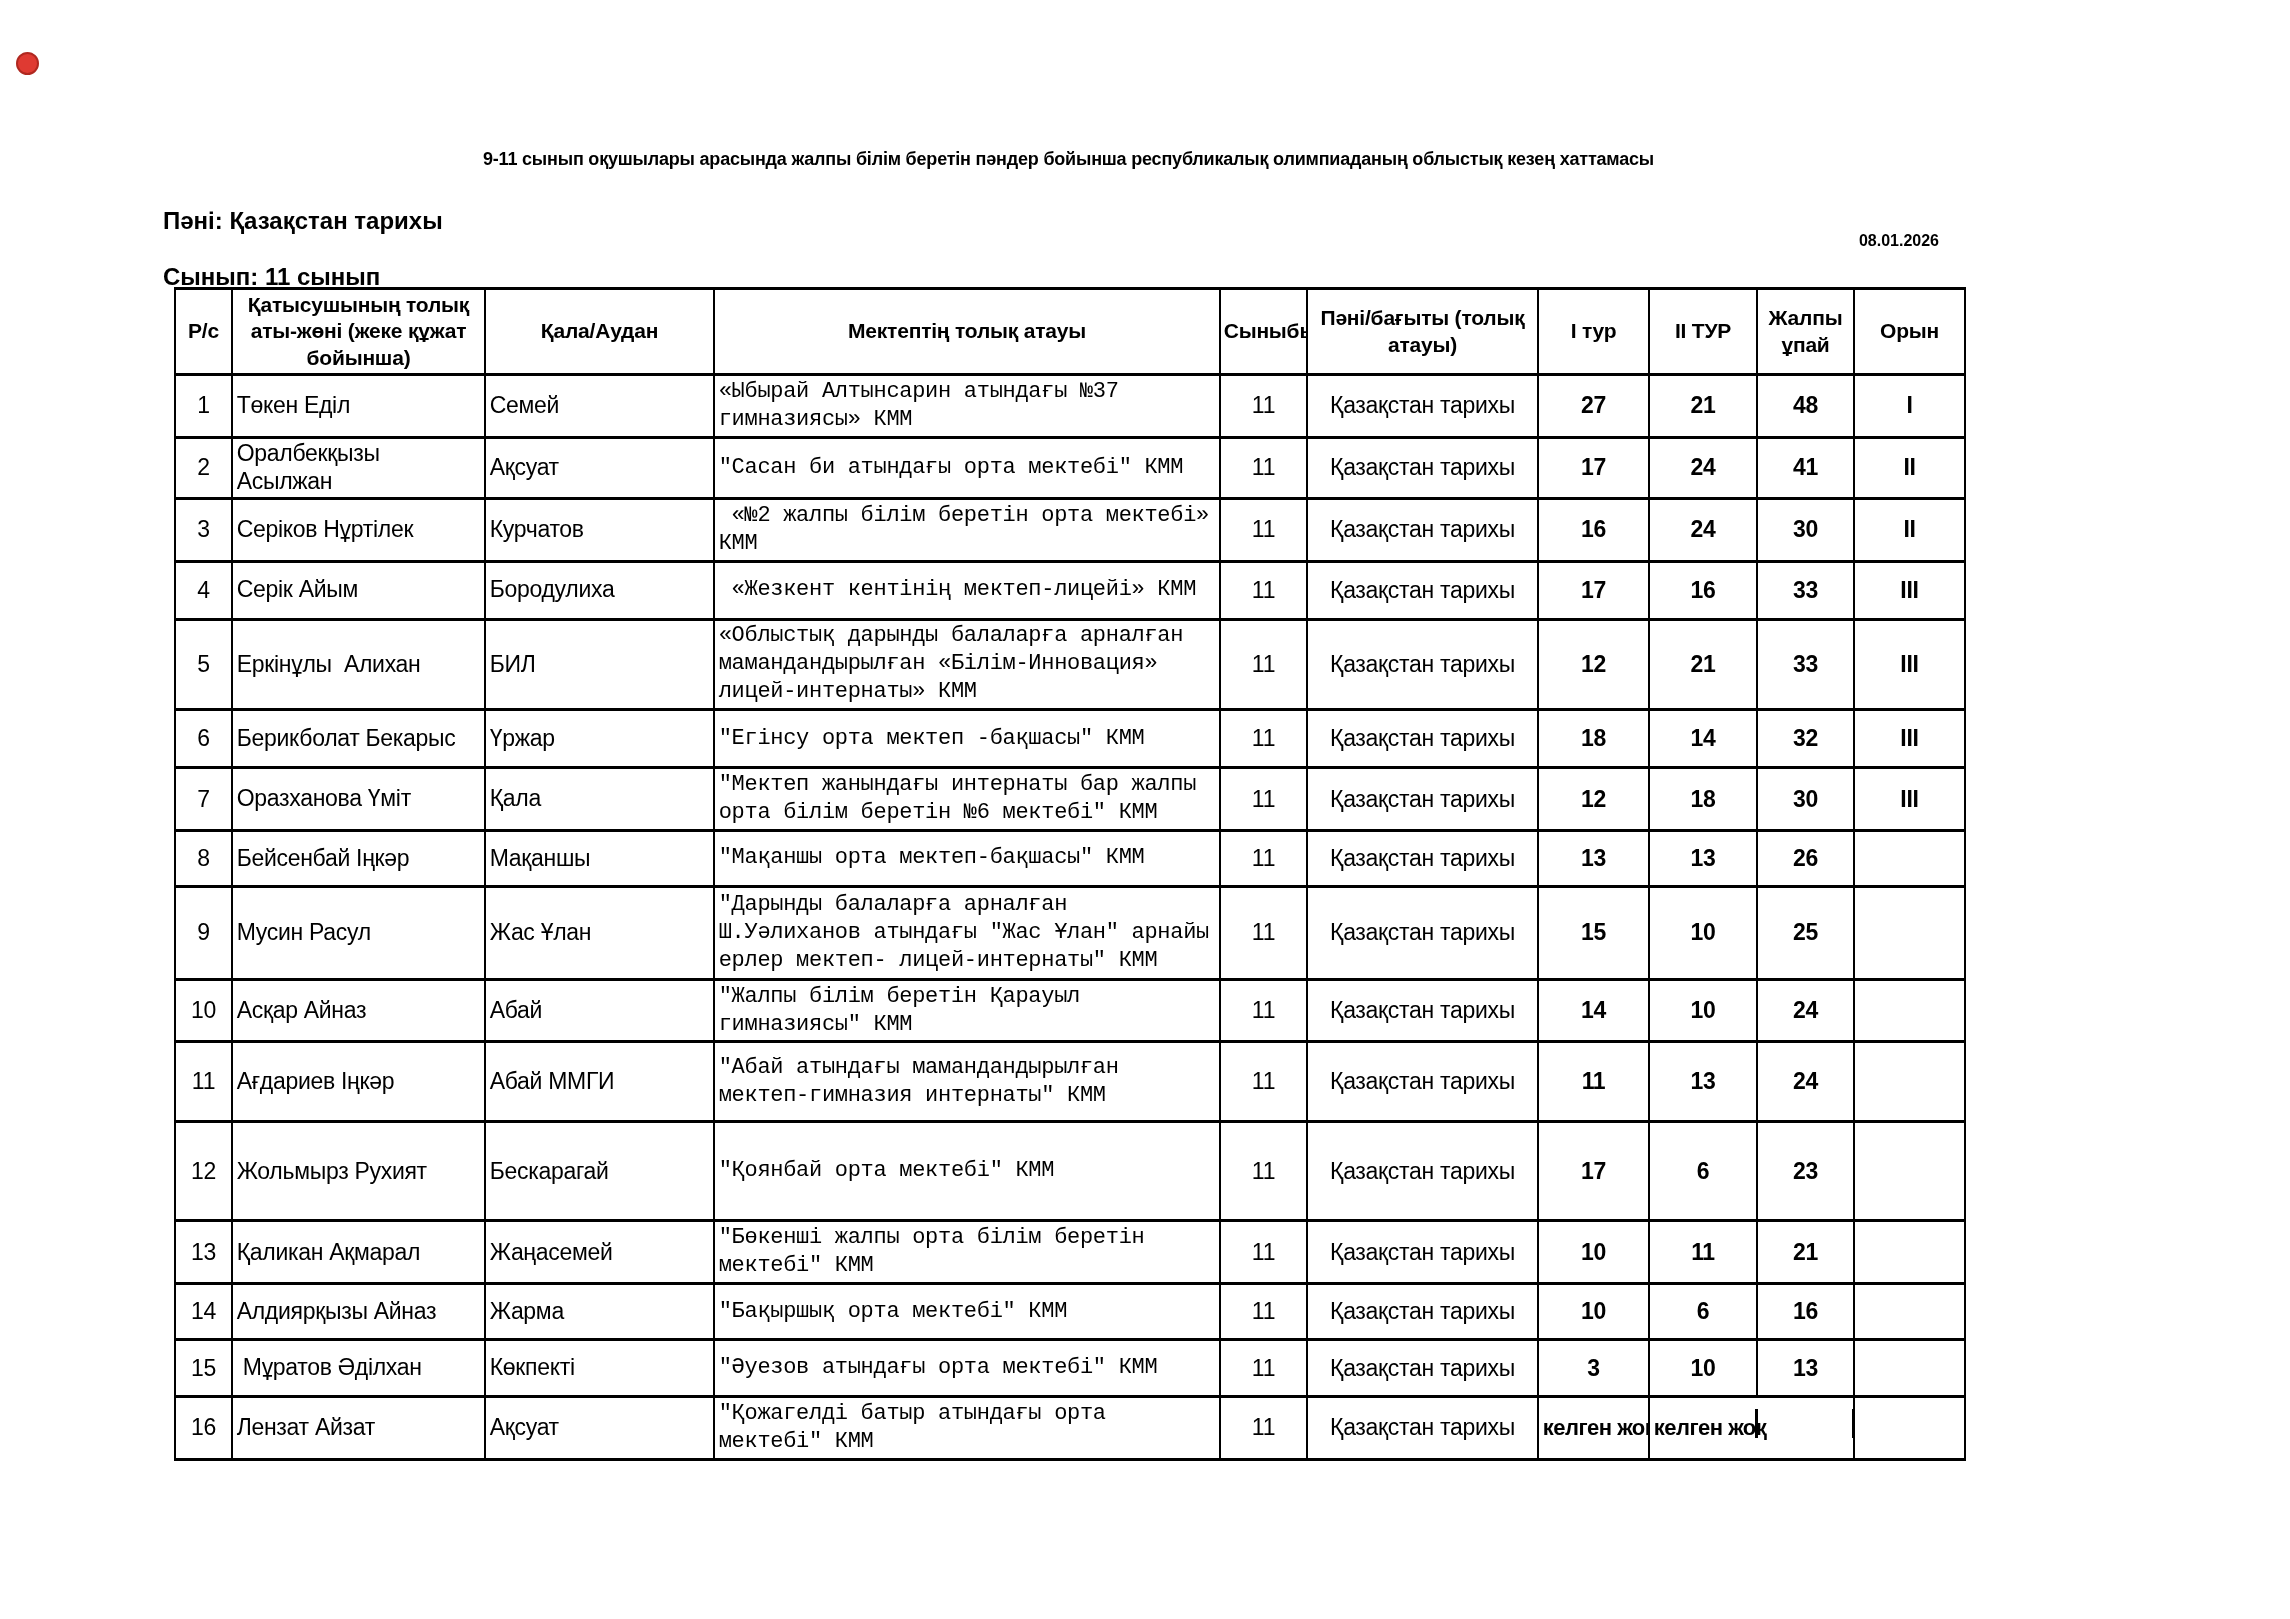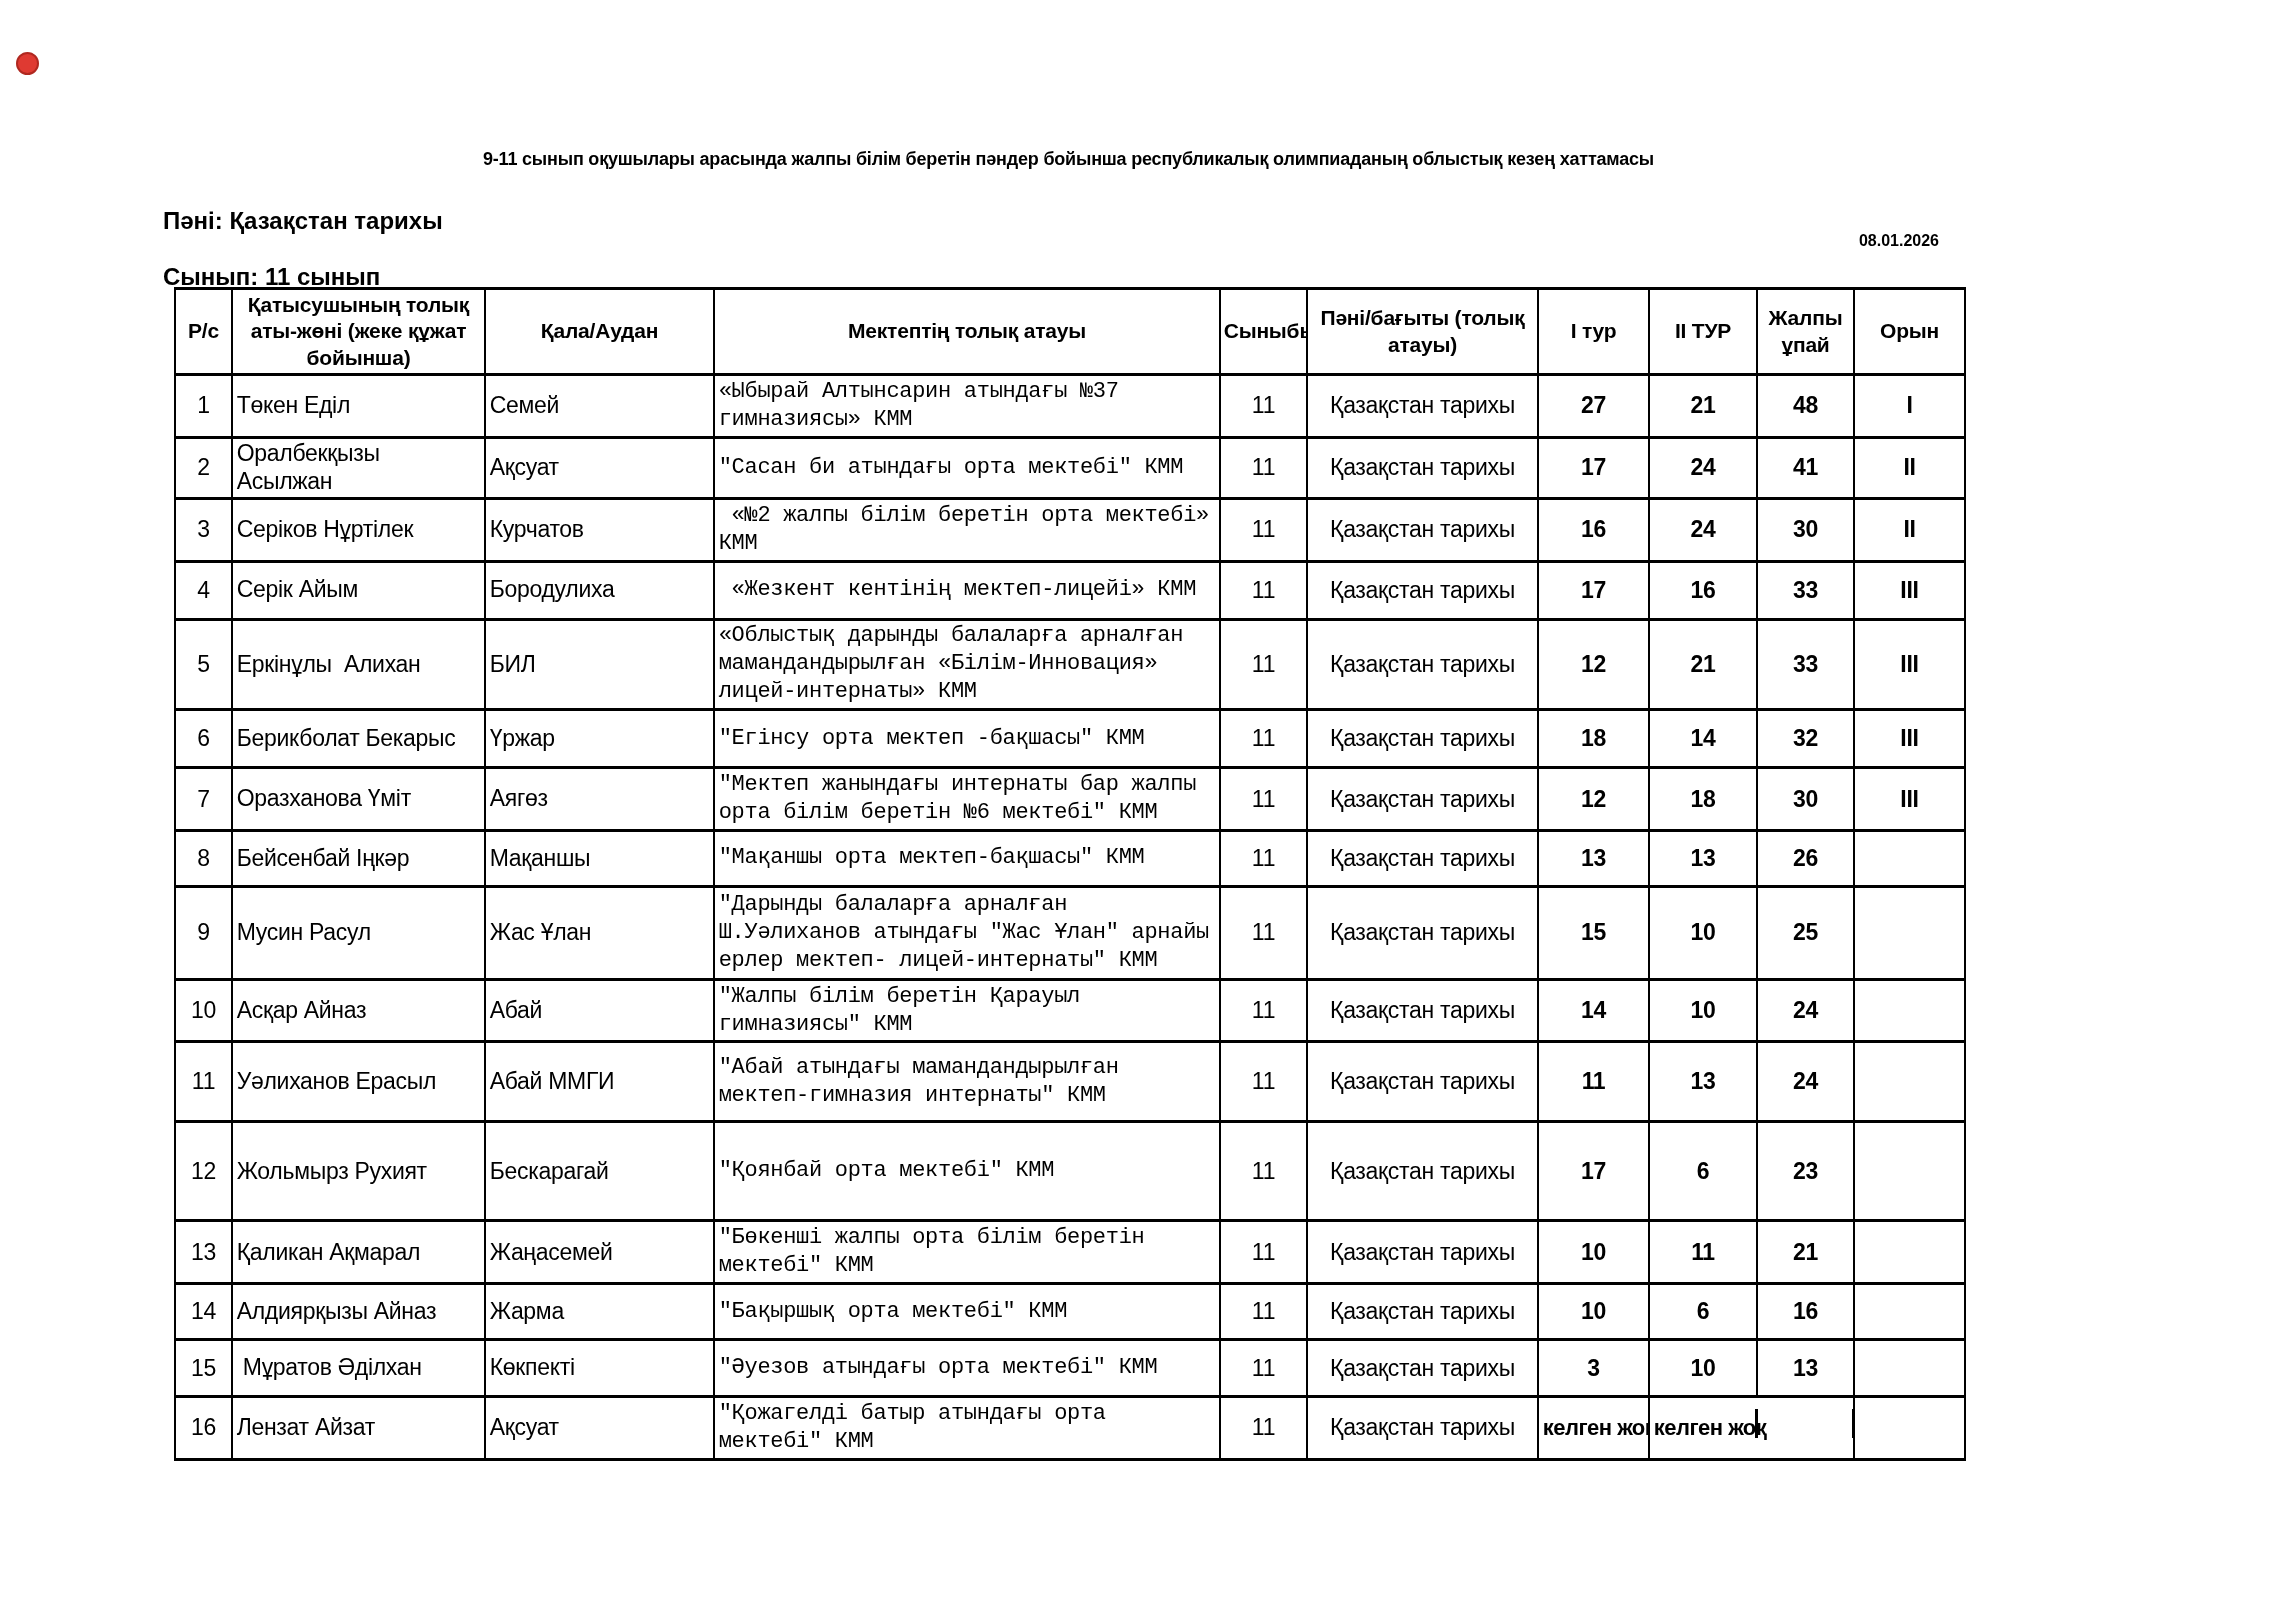--- a/index.html
+++ b/index.html
@@ -158,21 +158,21 @@
         <td class="c-grade">11</td>
         <td class="c-subj">Қазақстан тарихы</td>
         <td class="c-t1">18</td>
         <td class="c-t2">14</td>
         <td class="c-total">32</td>
         <td class="c-place">III</td>
       </tr>
       <tr style="height: 58px;">
         <td class="c-num">7</td>
         <td class="c-name">Оразханова Үміт</td>
-        <td class="c-city">Аягөз</td>
+        <td class="c-city">Қала</td>
         <td class="c-school">"Мектеп жанындағы интернаты бар жалпы орта білім беретін №6 мектебі" КММ</td>
         <td class="c-grade">11</td>
         <td class="c-subj">Қазақстан тарихы</td>
         <td class="c-t1">12</td>
         <td class="c-t2">18</td>
         <td class="c-total">30</td>
         <td class="c-place">III</td>
       </tr>
       <tr style="height: 56px;">
         <td class="c-num">8</td>
@@ -205,21 +205,21 @@
         <td class="c-school">"Жалпы білім беретін Қарауыл гимназиясы" КММ</td>
         <td class="c-grade">11</td>
         <td class="c-subj">Қазақстан тарихы</td>
         <td class="c-t1">14</td>
         <td class="c-t2">10</td>
         <td class="c-total">24</td>
         <td class="c-place"></td>
       </tr>
       <tr style="height: 80px;">
         <td class="c-num">11</td>
-        <td class="c-name">Уәлиханов Ерасыл</td>
+        <td class="c-name">Ағдариев Іңкәр</td>
         <td class="c-city">Абай ММГИ</td>
         <td class="c-school">"Абай атындағы мамандандырылған мектеп-гимназия интернаты" КММ</td>
         <td class="c-grade">11</td>
         <td class="c-subj">Қазақстан тарихы</td>
         <td class="c-t1">11</td>
         <td class="c-t2">13</td>
         <td class="c-total">24</td>
         <td class="c-place"></td>
       </tr>
       <tr style="height: 99px;">

